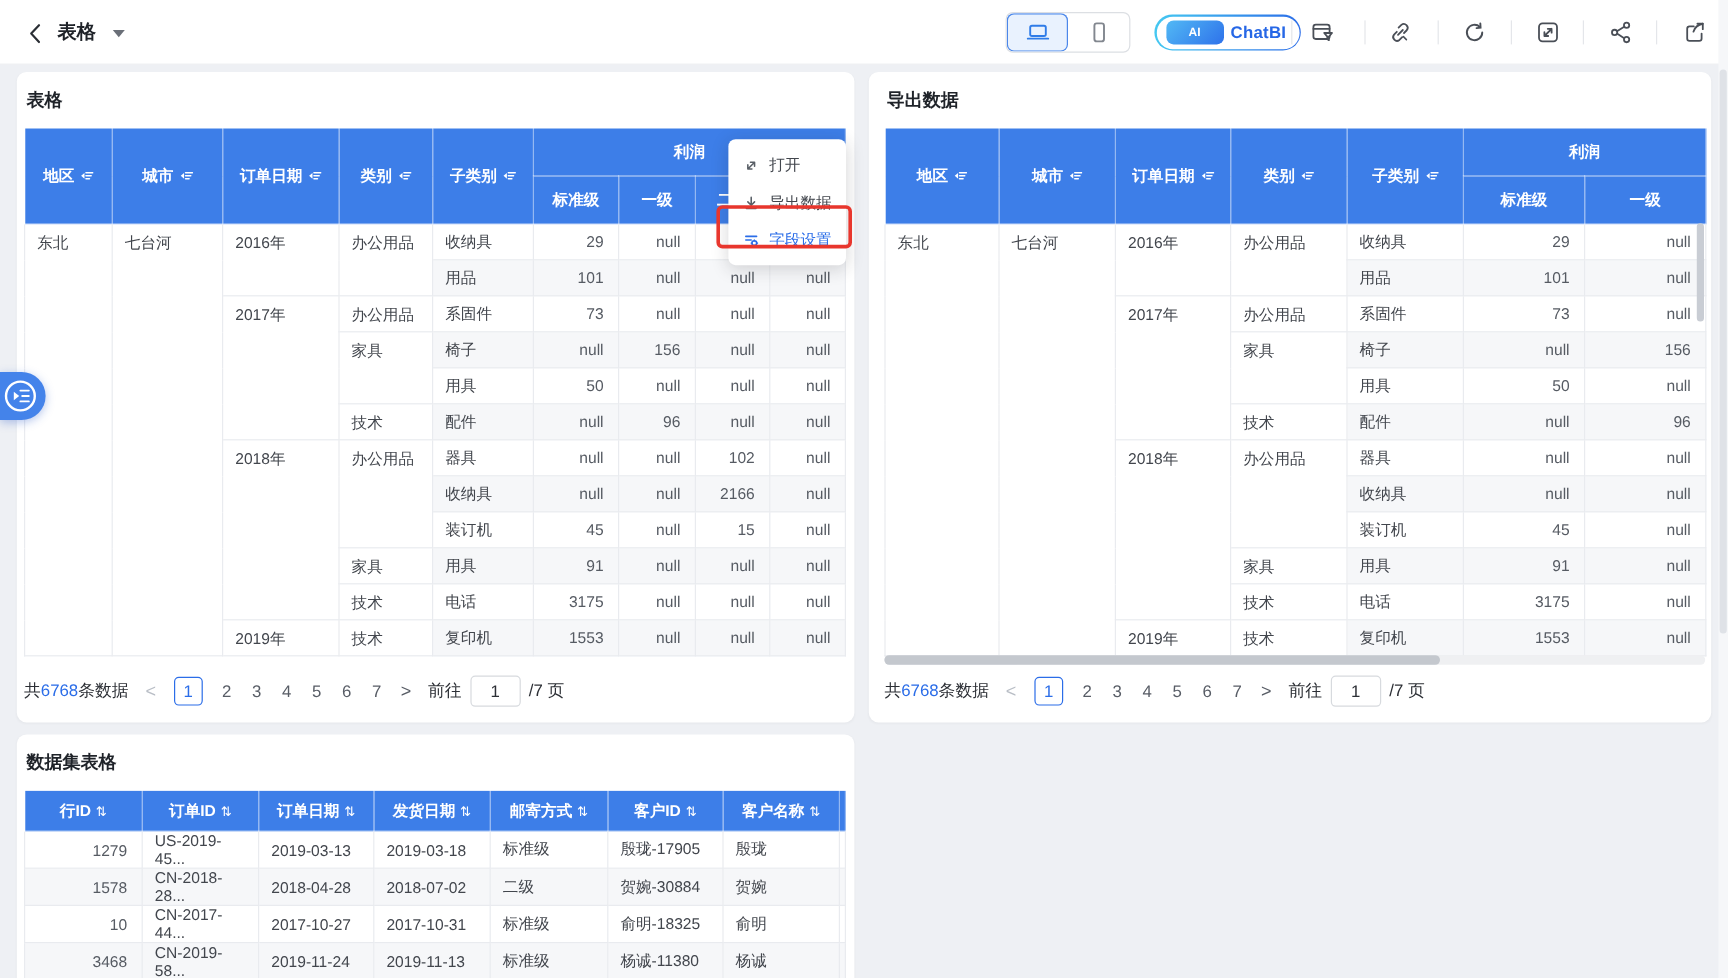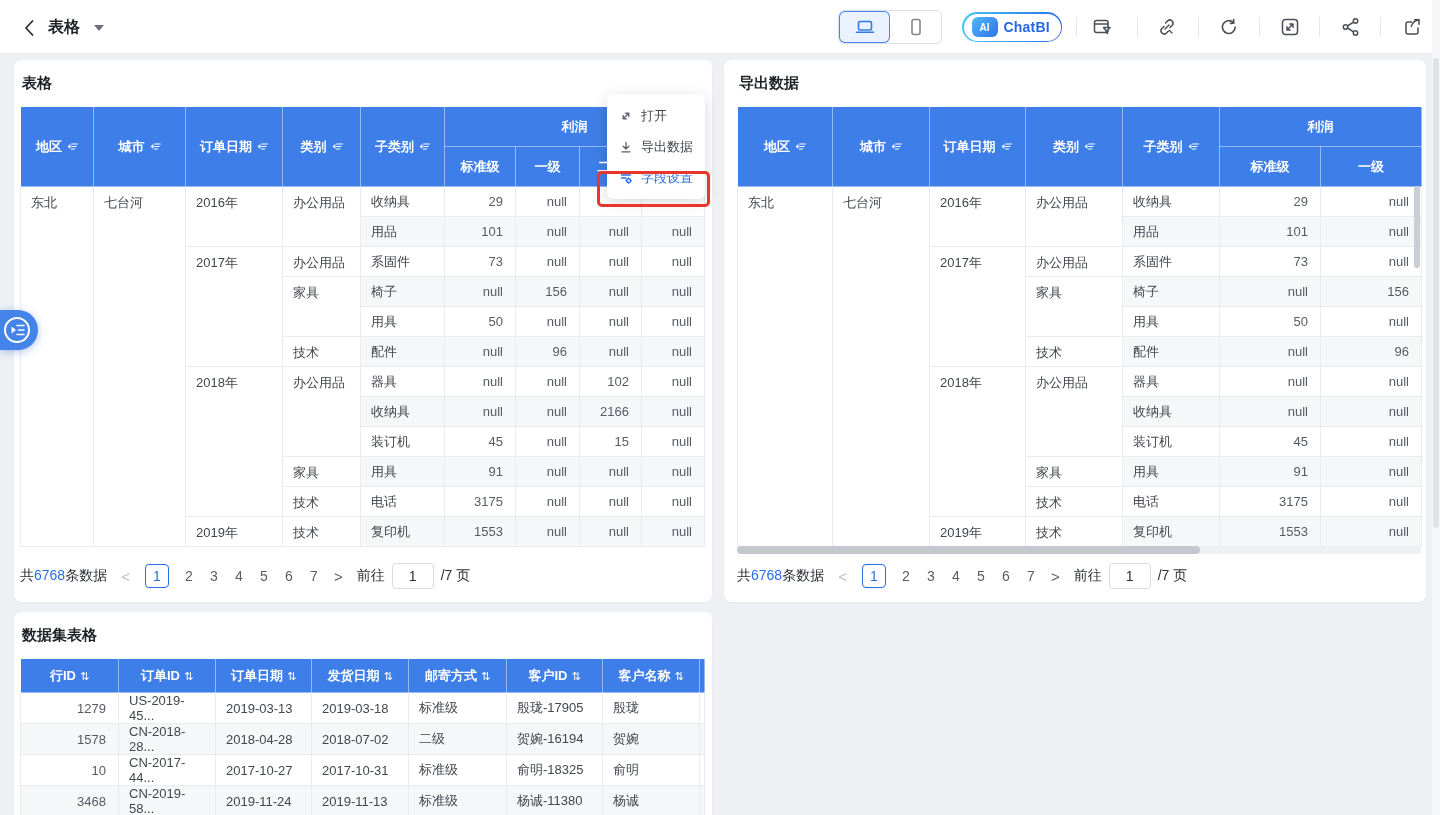--- a/index.html
+++ b/index.html
@@ -9,21 +9,21 @@
   
   .topbar { position:absolute; left:0; top:0; width:1440px; height:54px; background:#fff; border-bottom:1px solid #ebedf0; z-index:10; }
   .back-btn { position:absolute; left:18px; top:16px; width:24px; height:24px; cursor:pointer; }
   .tb-title { position:absolute; left:48px; top:17px; font-size:16px; font-weight:700; color:#1f2329; }
   .tb-caret { position:absolute; left:94px; top:25px; width:0; height:0; border-left:5px solid transparent; border-right:5px solid transparent; border-top:6px solid #6a6f78; }
   .dev-toggle { position:absolute; left:838px; top:10px; width:104px; height:34px; border:1px solid #dcdfe3; border-radius:6px; background:#fff; display:flex; }
   .dev-btn { width:51px; height:32px; display:flex; align-items:center; justify-content:center; }
   .dev-btn.active { background:#e9f2fe; box-shadow:inset 0 0 0 1px #4b87ea; border-radius:6px; }
   .chatbi { position:absolute; left:962px; top:12px; height:30px; border-radius:16px; padding:1.5px; background:linear-gradient(90deg,#45c8f1,#2b6de8); }
   .chatbi-inner { height:27px; border-radius:15px; background:#fff; display:flex; align-items:center; gap:6px; padding:0 11px 0 8px; }
-  .chatbi-badge { width:26px; height:20px; border-radius:6px; background:linear-gradient(135deg,#52b9f5,#2e72ea); color:#fff; font-size:10px; font-weight:800; display:flex; align-items:center; justify-content:center; }
+  .chatbi-badge { width:48px; height:20px; border-radius:6px; background:linear-gradient(135deg,#52b9f5,#2e72ea); color:#fff; font-size:10px; font-weight:800; display:flex; align-items:center; justify-content:center; }
   .chatbi-label { font-size:14px; font-weight:800; color:#2667e6; letter-spacing:.2px; }
   .tb-divider { position:absolute; top:17px; width:1px; height:20px; background:#e4e6ea; }
   .tb-icon { position:absolute; top:16px; width:22px; height:22px; cursor:pointer; }
 
   
   .panel { position:absolute; background:#fff; border-radius:8px; box-shadow:0 1px 2px rgba(15,20,30,.03); }
   .panel-left    { left:14px;  top:60px;  width:698px; height:542px; padding:12px 8px 0 6px; }
   .panel-right   { left:724px; top:60px;  width:702px; height:542px; padding:12px 14px 0 13px; }
   .panel-dataset { left:14px;  top:612px; width:698px; height:300px; padding:12px 8px 0 6px; }
   .panel-title { font-size:15px; font-weight:600; color:#1f2329; margin:2px 0 13px 2px; }
@@ -47,21 +47,21 @@
   .pg-pages { display:inline-flex; align-items:center; gap:15px; }
   .pg-arrow { font-size:15px; cursor:pointer; }
   .pg-prev { color:#b9bec6; }
   .pg-next { color:#585d66; }
   .pg-num { color:#585d66; cursor:pointer; min-width:10px; text-align:center; }
   .pg-num.cur { width:24px; height:24px; line-height:22px; border:1px solid #2b6de8; border-radius:4px; color:#2b6de8; background:#fff; }
   .pg-goto { display:inline-flex; align-items:center; gap:7px; }
   .pg-input { width:42px; height:26px; border:1px solid #d7dade; border-radius:4px; text-align:center; font-size:14px; color:#2c2f35; font-family:inherit; }
 
   
-  .ctx-menu { position:absolute; left:607px; top:94px; width:98px; background:#fff; border-radius:6px; box-shadow:0 3px 14px rgba(31,35,41,.18); padding:6px 0; z-index:50; }
+  .ctx-menu { position:absolute; left:607px; top:116px; width:98px; background:#fff; border-radius:6px; box-shadow:0 3px 14px rgba(31,35,41,.18); padding:6px 0; z-index:50; }
   .ctx-item { height:31px; display:flex; align-items:center; gap:8px; padding:0 12px; font-size:13px; color:#42464d; cursor:pointer; white-space:nowrap; }
   .ctx-item.active { color:#2b6de8; }
   .annotation-box { position:absolute; left:597px; top:171px; width:113px; height:36px; border:3px solid #e8362d; border-radius:5px; z-index:60; pointer-events:none; }
 
   
   .float-pill { position:absolute; left:0; top:310px; width:38px; height:40px; background:#4483ea; border-radius:0 20px 20px 0; box-shadow:0 2px 8px rgba(40,90,200,.35); z-index:55; cursor:pointer; }
 
   
   .page-scroll-track { position:absolute; right:0; top:0; width:8px; height:815px; background:#f6f7f9; z-index:70; }
   .page-scroll-thumb { position:absolute; right:1px; top:58px; width:6px; height:470px; background:#dfe2e7; border-radius:3px; }
@@ -507,21 +507,21 @@
             <td class="txt">殷珑-17905</td>
             <td class="txt">殷珑</td>
             <td class="txt"></td>
           </tr>
           <tr class="alt">
             <td class="num">1578</td>
             <td class="txt">CN-2018-28...</td>
             <td class="txt">2018-04-28</td>
             <td class="txt">2018-07-02</td>
             <td class="txt">二级</td>
-            <td class="txt">贺婉-16194</td>
+            <td class="txt">贺婉-30884</td>
             <td class="txt">贺婉</td>
             <td class="txt"></td>
           </tr>
           <tr>
             <td class="num">10</td>
             <td class="txt">CN-2017-44...</td>
             <td class="txt">2017-10-27</td>
             <td class="txt">2017-10-31</td>
             <td class="txt">标准级</td>
             <td class="txt">俞明-18325</td>

